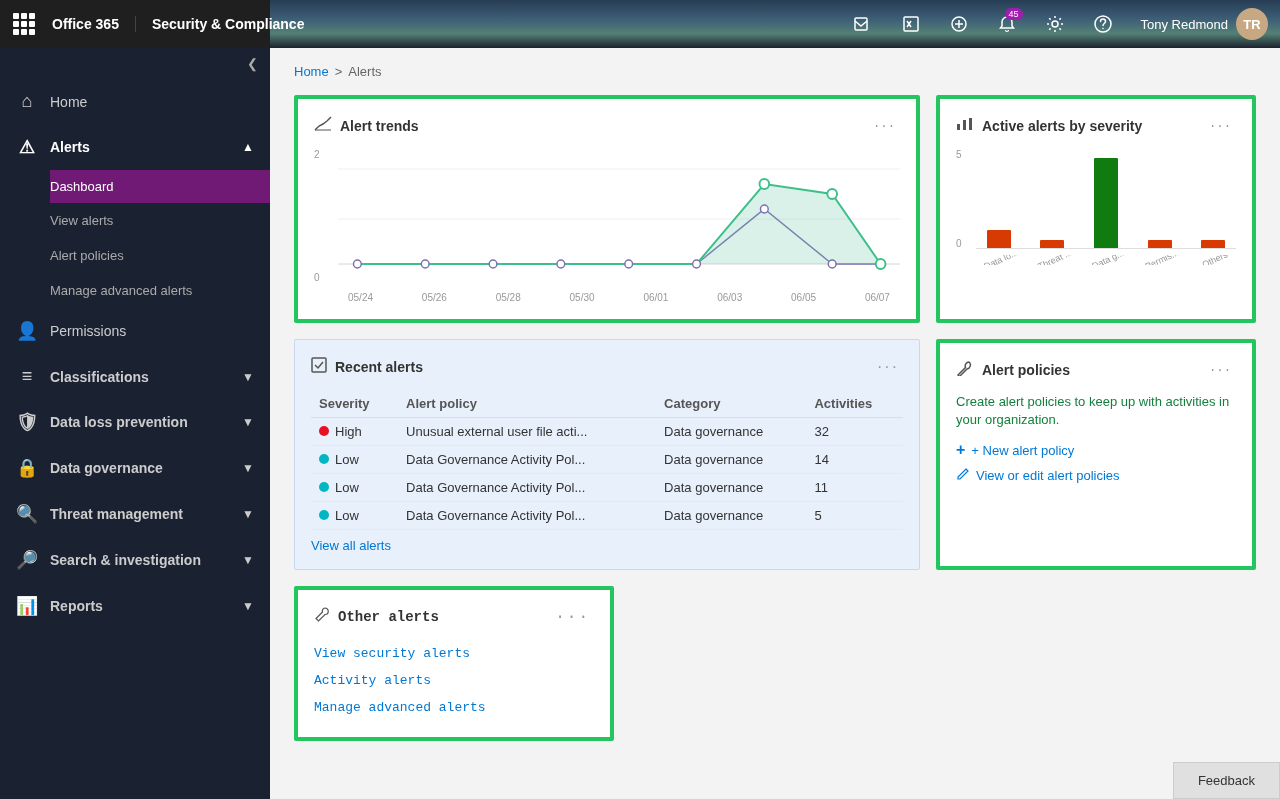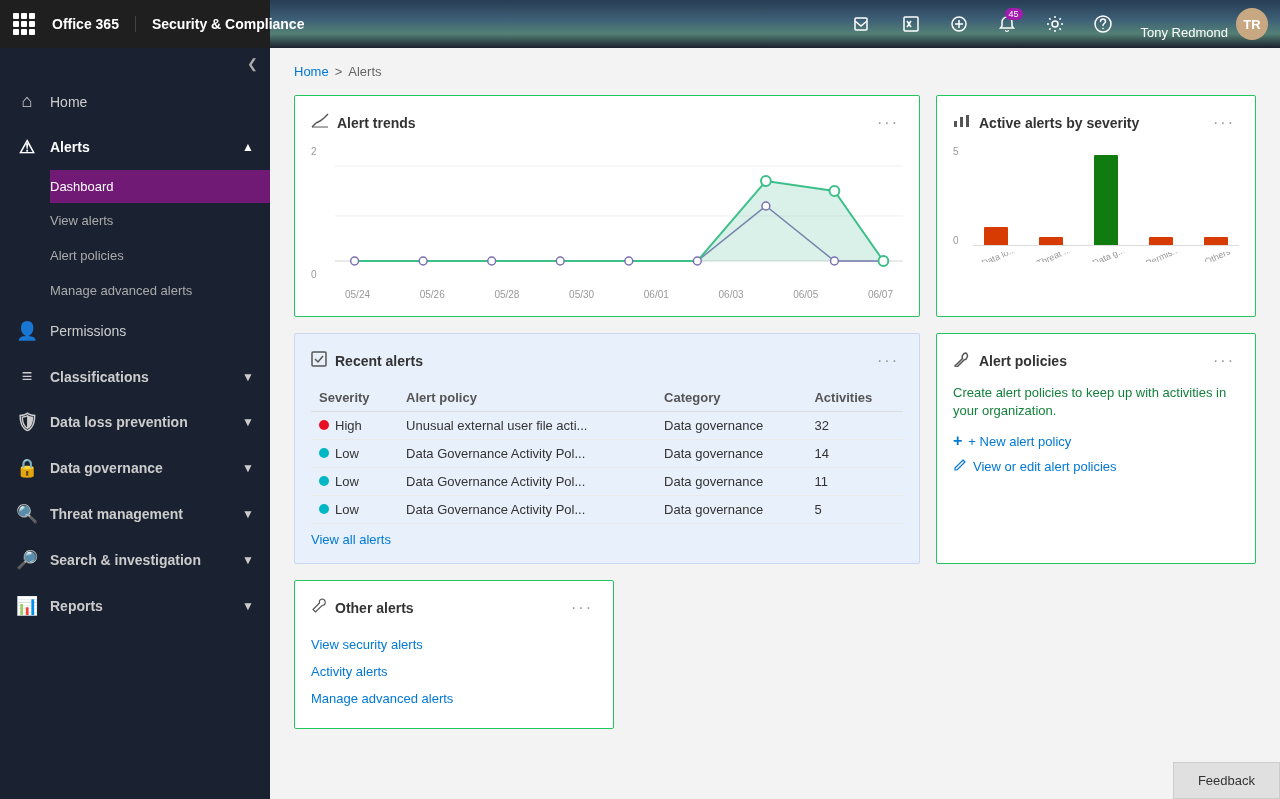--- a/index.html
+++ b/index.html
@@ -9,21 +9,21 @@
     .topbar { height: 48px; background: #1f1f1f; display: flex; align-items: center; flex-shrink: 0; }
     .topbar-waffle { width: 48px; height: 48px; display: flex; align-items: center; justify-content: center; cursor: pointer; }
     .waffle-icon { display: grid; grid-template-columns: repeat(3,6px); grid-template-rows: repeat(3,6px); gap: 2px; }
     .waffle-dot { width: 6px; height: 6px; background: white; border-radius: 1px; }
     .topbar-app { display: flex; align-items: center; gap: 0; }
     .topbar-o365 { color: white; font-size: 14px; font-weight: 600; padding: 0 16px 0 4px; border-right: 1px solid #444; }
     .topbar-title { color: white; font-size: 14px; font-weight: 600; padding: 0 16px; }
     .topbar-right { margin-left: auto; display: flex; align-items: center; gap: 4px; }
     .topbar-icon-btn { width: 44px; height: 48px; display: flex; align-items: center; justify-content: center; cursor: pointer; position: relative; color: white; font-size: 18px; }
     .notif-badge { position: absolute; top: 8px; right: 6px; background: #a21caf; color: white; font-size: 9px; border-radius: 8px; padding: 1px 4px; min-width: 16px; text-align: center; }
-    .topbar-user { display: flex; align-items: flex-end; gap: 8px; padding: 0 12px; cursor: pointer; color: white; font-size: 13px; }
+    .topbar-user { display: flex; align-items: center; gap: 8px; padding: 0 12px; cursor: pointer; color: white; font-size: 13px; }
     .avatar-placeholder { width: 32px; height: 32px; border-radius: 50%; background: #c8a882; display: flex; align-items: center; justify-content: center; color: white; font-size: 13px; font-weight: bold; }
 
     
     .layout { display: flex; flex: 1; overflow: hidden; }
 
     
     .sidebar { width: 270px; background: #1a2232; color: white; display: flex; flex-direction: column; overflow-y: auto; flex-shrink: 0; }
     .sidebar-collapse-btn { display: flex; justify-content: flex-end; padding: 8px 12px; cursor: pointer; color: #aaa; }
     .sidebar-item { display: flex; align-items: center; gap: 12px; padding: 12px 16px; cursor: pointer; color: #ccc; font-size: 14px; }
     .sidebar-item-icon { font-size: 18px; width: 22px; text-align: center; flex-shrink: 0; }
@@ -40,21 +40,21 @@
     .sidebar::-webkit-scrollbar-thumb { background: #444; }
 
     
     .main { flex: 1; overflow-y: auto; background: #f3f3f3; }
     .main-inner { padding: 16px 24px; }
     .breadcrumb { display: flex; align-items: center; gap: 6px; color: #666; font-size: 13px; margin-bottom: 16px; }
     .breadcrumb a { color: #0078d4; text-decoration: none; cursor: pointer; }
 
     
     .cards-row { display: flex; gap: 16px; margin-bottom: 16px; }
-    .card { background: white; border: 1px solid #22c55e; border-radius: 2px; padding: 16px; }
+    .card { background: white; border: 4px solid #22c55e; border-radius: 2px; padding: 16px; }
     .card-lg { flex: 1; }
     .card-md { width: 320px; flex-shrink: 0; }
     .card-header { display: flex; align-items: center; justify-content: space-between; margin-bottom: 12px; }
     .card-title-row { display: flex; align-items: center; gap: 8px; }
     .card-title { font-size: 14px; font-weight: 600; color: #333; }
     .card-icon { color: #666; font-size: 16px; }
     .card-menu { color: #999; cursor: pointer; font-size: 16px; letter-spacing: 2px; padding: 2px 4px; }
 
     
     .recent-card { background: #e8f0fb; border: 1px solid #c9d8f0; }
@@ -65,21 +65,21 @@
     .severity-dot { width: 10px; height: 10px; border-radius: 50%; display: inline-block; margin-right: 6px; }
     .sev-high { background: #e81123; }
     .sev-low { background: #00b7c3; }
     .view-all-link { color: #0078d4; text-decoration: none; font-size: 13px; display: inline-block; margin-top: 8px; cursor: pointer; }
 
     
     .alert-policies-desc { color: #15803d; font-size: 13px; margin-bottom: 12px; line-height: 1.4; }
     .alert-policy-link { display: flex; align-items: center; gap: 6px; color: #0078d4; text-decoration: none; font-size: 13px; cursor: pointer; margin-bottom: 8px; }
 
     
-    .other-alerts-card { width: 320px; flex-shrink: 0; }
+    .other-alerts-card { width: 320px; flex-shrink: 0; font-family: Liberation Mono, monospace; }
     .other-link { display: block; color: #0078d4; text-decoration: none; font-size: 13px; cursor: pointer; padding: 6px 0; }
 
     
     .feedback-btn { position: fixed; bottom: 0; right: 0; background: #e0e0e0; color: #333; padding: 10px 24px; font-size: 13px; cursor: pointer; border: 1px solid #ccc; }
 
     
     .main::-webkit-scrollbar { width: 6px; }
     .main::-webkit-scrollbar-thumb { background: #ccc; }
 
     .topbar { position: relative; z-index: 10; }

